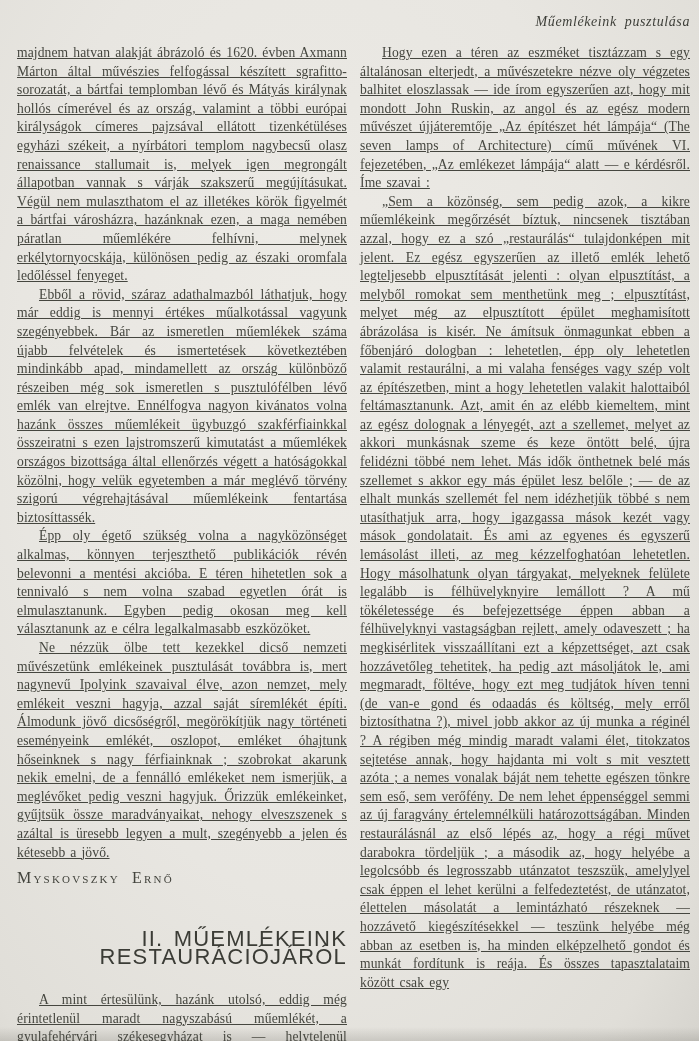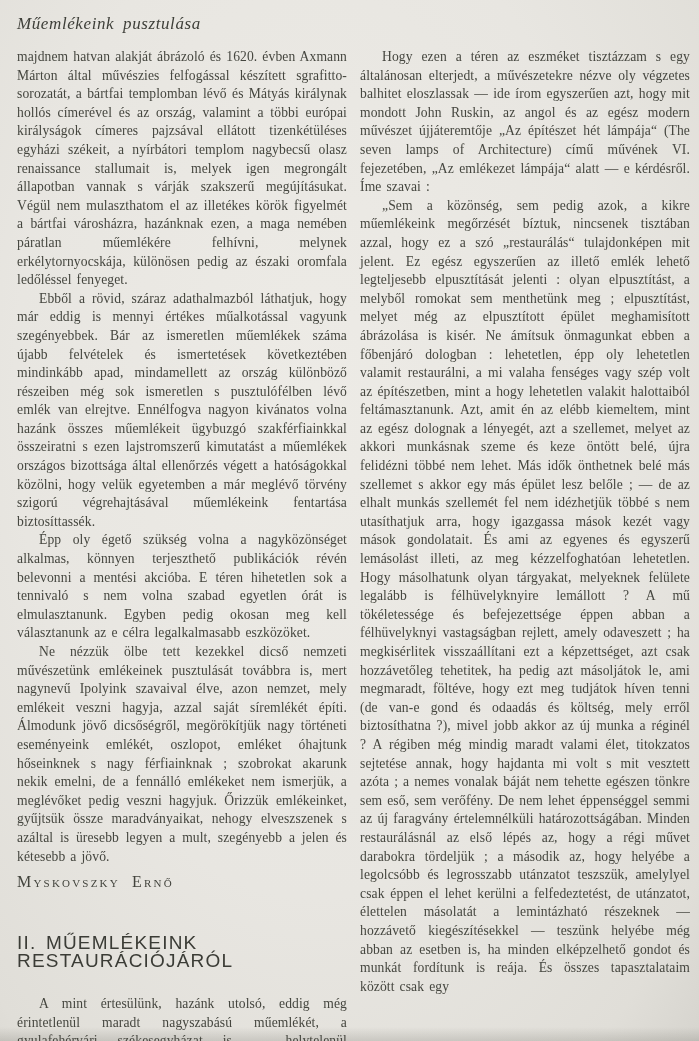--- a/index.html
+++ b/index.html
@@ -26,62 +26,63 @@
   
   .page::after {
     content: "";
     position: absolute;
     left: 0; right: 0; bottom: 0;
     height: 14px;
     background: linear-gradient(to bottom, rgba(0,0,0,0), rgba(80,78,70,0.18));
     pointer-events: none;
   }
   .running-head {
-    text-align: left;
+    text-align: right;
     font-style: italic;
-    font-size: 17px;
+    font-size: 14px;
     letter-spacing: 0.6px;
     color: #3e3f39;
     margin: 4px 0 14px 0;
     word-spacing: 4px;
   }
   .columns {
     display: flex;
     gap: 13px;
   }
   .col {
     flex: 1 1 0;
     font-size: 13.6px;
     line-height: 18.6px;
     text-align: justify;
     letter-spacing: 0.1px;
   }
   .col p {
     margin: 0;
     word-spacing: 1.5px;
+    text-decoration: underline;
   }
   .col p.indent {
     text-indent: 22px;
   }
   .signature {
     font-variant-caps: small-caps;
     font-size: 16px;
     letter-spacing: 2.2px;
     word-spacing: 6px;
     padding-right: 10px;
     margin-top: 7px;
     color: #43443d;
   }
   .section-heading {
     font-family: "Liberation Sans", "DejaVu Sans", sans-serif;
     font-weight: 400;
-    font-size: 19px;
+    font-size: 22px;
     letter-spacing: 1.2px;
     word-spacing: 3px;
-    text-align: left;
+    text-align: right;
     color: #3b3c36;
     margin: 42px 0 24px 0;
   }
 </style>
 </head>
 <body>
 
 <div class="page">
 
   <div class="running-head">Műemlékeink pusztulása</div>

